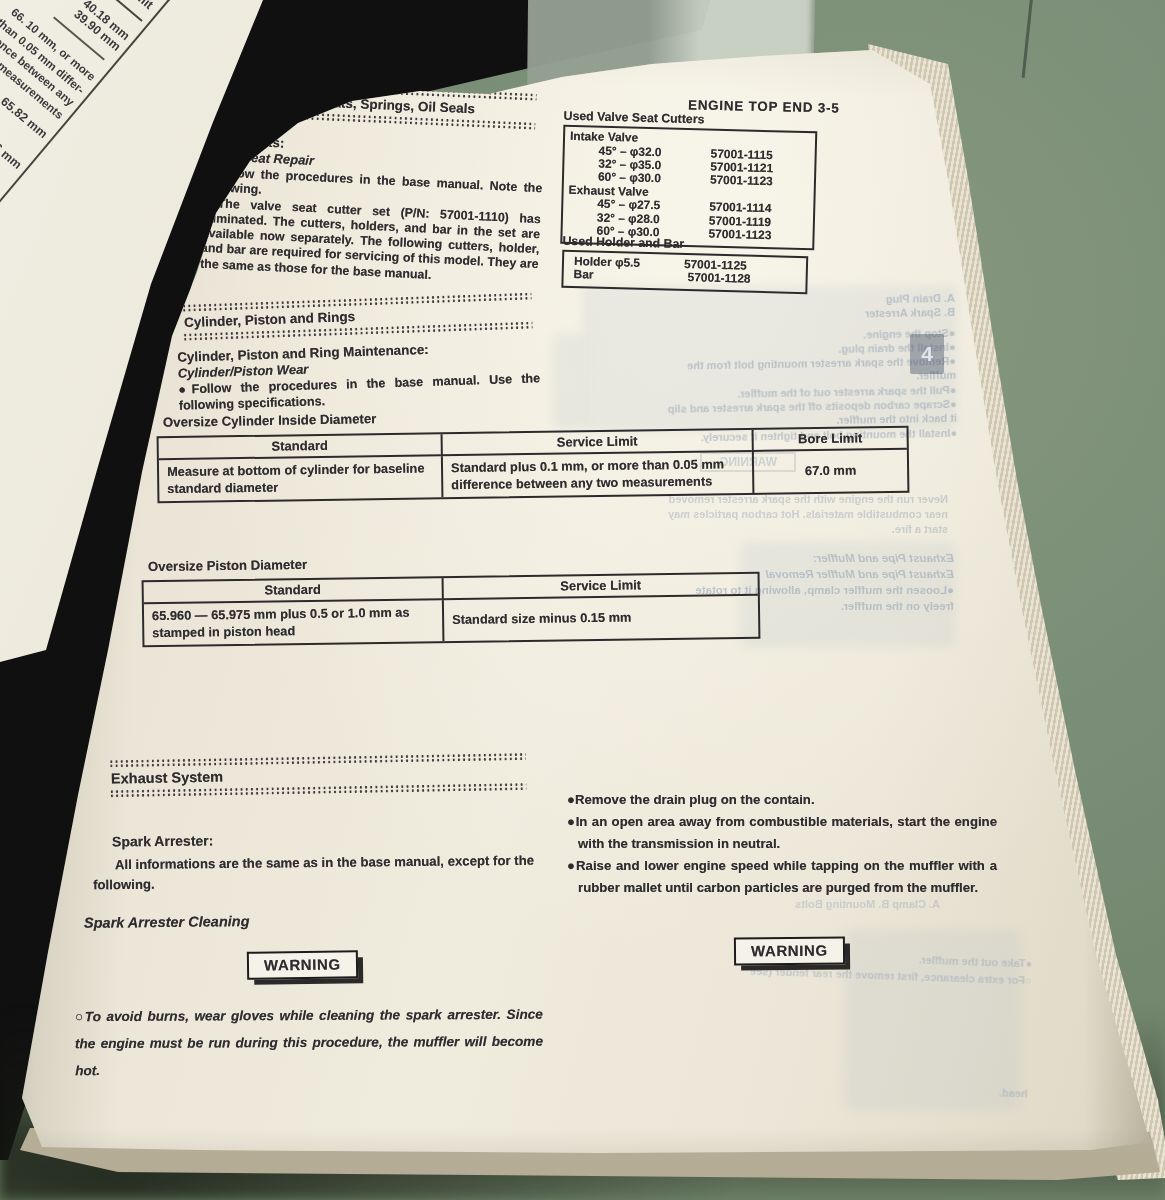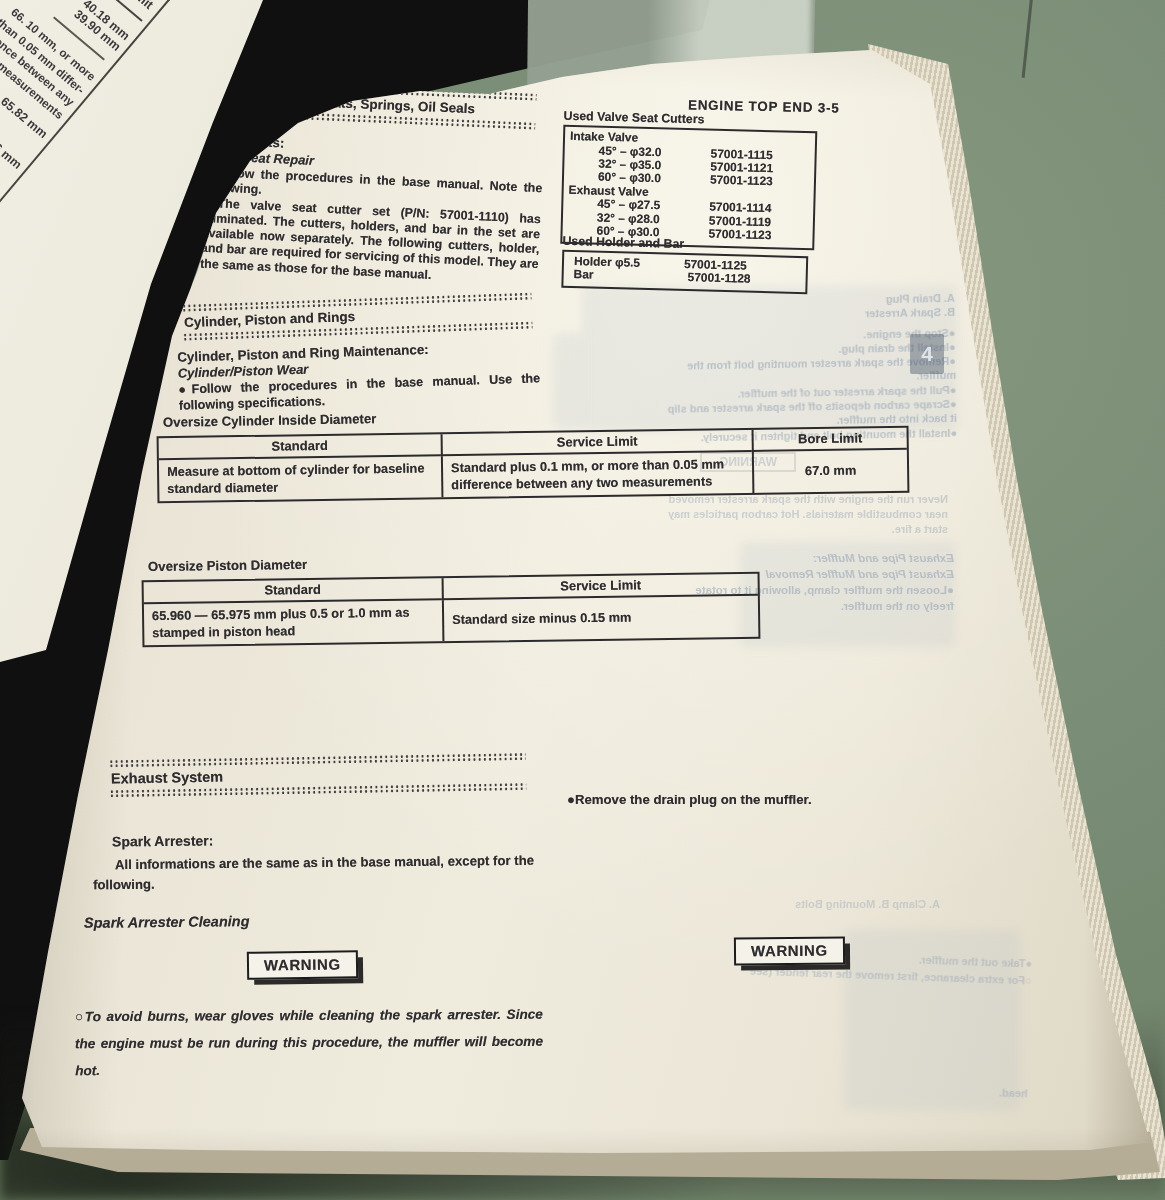--- a/index.html
+++ b/index.html
@@ -247,19 +247,21 @@
     </div>
 
     <div class="abs ink b" style="left:112px;top:833px;font-size:14px;transform:rotate(-.6deg);">Spark Arrester:</div>
     <div class="abs ink sb" style="left:93px;top:853px;width:452px;font-size:13.2px;line-height:20px;text-indent:22px;transform:rotate(-.6deg);">All informations are the same as in the base manual, except for the following.</div>
     <div class="abs ink it" style="left:84px;top:914px;font-size:14.5px;font-weight:600;transform:rotate(-.6deg);">Spark Arrester Cleaning</div>
 
     <div class="abs warnbox ink" style="left:247px;top:951px;transform:rotate(-.8deg);">WARNING</div>
     <div class="abs ink just b it" style="left:75px;top:1002px;width:468px;font-size:13.6px;line-height:27px;transform:rotate(-.3deg);">○To avoid burns, wear gloves while cleaning the spark arrester.  Since the engine must be run during this procedure, the muffler will become hot.</div>
 
     <div class="abs ink" style="left:567px;top:789px;width:430px;font-size:13.2px;line-height:22px;">
-      <div class="just sb" style="padding-left:11px;text-indent:-11px;">●Remove the drain plug on the muffler.</div>
+      <div class="just sb" style="padding-left:11px;text-indent:-11px;">●Remove the drain plug on the contain.</div>
+      <div class="just sb" style="padding-left:11px;text-indent:-11px;">●In an open area away from combustible materials, start the engine with the transmission in neutral.</div>
+      <div class="just sb" style="padding-left:11px;text-indent:-11px;">●Raise and lower engine speed while tapping on the muffler with a rubber mallet until carbon particles are purged from the muffler.</div>
     </div>
 
     <div class="abs warnbox ink" style="left:734px;top:937px;transform:rotate(-.5deg);">WARNING</div>
 
   </div>
 </div>
 
 </body></html>

